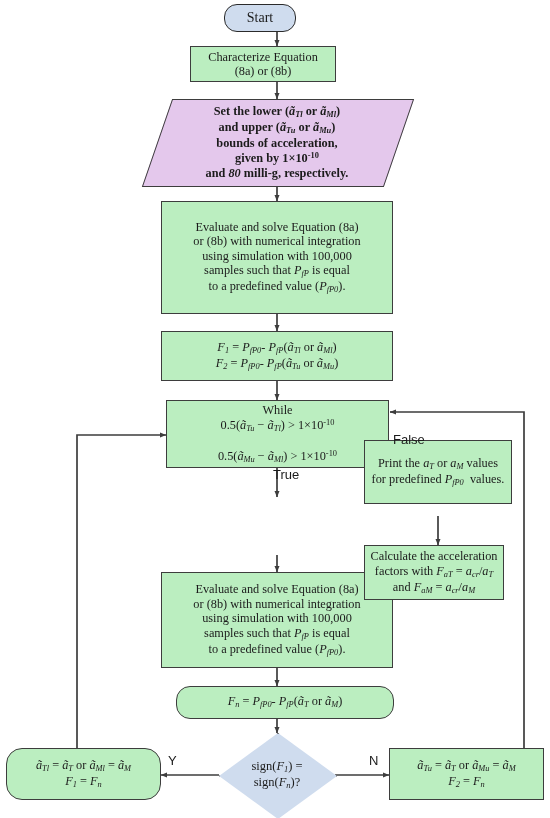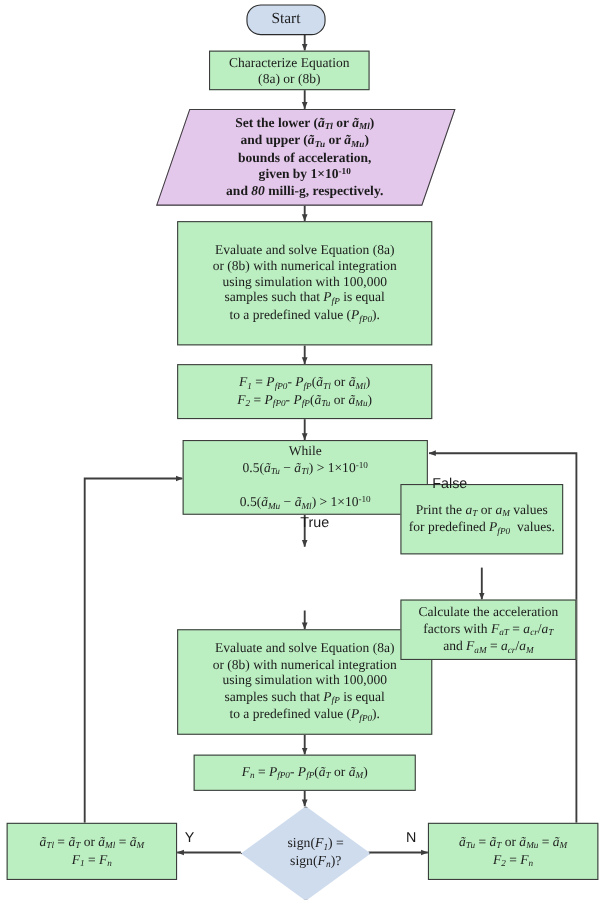--- a/index.html
+++ b/index.html
@@ -33,21 +33,21 @@
     display:flex;align-items:center;justify-content:center;text-align:center;
     font-size:12.3px;line-height:1.2;
   }
   .diamond-wrap{position:absolute;}
   .diamond-wrap .dshape{
     position:absolute;left:0;top:0;width:100%;height:100%;
     background:#cfdcee;border:1.6px solid #3d3d3d;
     clip-path:polygon(50% 0,100% 50%,50% 100%,0 50%);
   }
   .diamond-wrap .dtxt{
-    position:absolute;left:10px;top:0;width:100%;height:100%;
+    position:absolute;left:0;top:0;width:100%;height:100%;
     display:flex;align-items:center;justify-content:center;text-align:center;
     font-size:12.5px;line-height:1.22;
   }
 
   .edge-label{position:absolute;font-size:13px;font-family:Liberation Sans, sans-serif;color:#1b1b1b;white-space:nowrap;}
 
   i.v{font-style:italic;}
   sub{font-size:0.68em;vertical-align:-0.28em;font-style:italic;}
   sup{font-size:0.68em;vertical-align:0.45em;}
   .ital{font-style:italic;}
@@ -151,55 +151,55 @@
   <div class="node proc" style="left:161px;top:572px;width:232px;height:96px;">
     <span class="txt">
       Evaluate and solve Equation (8a)<br>
       or (8b) with numerical integration<br>
       using simulation with 100,000<br>
       samples such that <i class="v">P<sub>fP</sub></i> is equal<br>
       to a predefined value (<i class="v">P<sub>fP0</sub></i>).
     </span>
   </div>
 
-  <div class="node proc" style="left:176px;top:686px;width:202px;height:33px;">
+  <div class="node proc" style="left:176px;top:686px;width:218px;height:33px;border-radius:14px;">
     <span class="txt">
       <i class="v">F<sub>n</sub></i> = <i class="v">P<sub>fP0</sub></i>- <i class="v">P<sub>fP</sub></i>(<i class="v">ã<sub>T</sub></i> or <i class="v">ã<sub>M</sub></i>)
     </span>
   </div>
 
   <div class="diamond-wrap" style="left:219px;top:733px;width:116px;height:84px;">
     <div class="dshape"></div>
     <div class="dtxt">
       <span>sign(<i class="v">F<sub>1</sub></i>) =<br>sign(<i class="v">F<sub>n</sub></i>)?</span>
     </div>
   </div>
 
-  <div class="node proc" style="left:6px;top:748px;width:155px;height:52px;">
+  <div class="node proc" style="left:6px;top:748px;width:155px;height:52px;border-radius:16px;">
     <span class="txt">
       <i class="v">ã<sub>Tl</sub></i> = <i class="v">ã<sub>T</sub></i> or <i class="v">ã<sub>Ml</sub></i> = <i class="v">ã<sub>M</sub></i><br>
       <i class="v">F<sub>1</sub></i> = <i class="v">F<sub>n</sub></i>
     </span>
   </div>
 
   <div class="node proc" style="left:389px;top:748px;width:155px;height:52px;">
     <span class="txt">
       <i class="v">ã<sub>Tu</sub></i> = <i class="v">ã<sub>T</sub></i> or <i class="v">ã<sub>Mu</sub></i> = <i class="v">ã<sub>M</sub></i><br>
       <i class="v">F<sub>2</sub></i> = <i class="v">F<sub>n</sub></i>
     </span>
   </div>
 
   <div class="node proc" style="left:364px;top:440px;width:148px;height:64px;justify-content:center;">
     <span class="txt">
       Print the <i class="v">a<sub>T</sub></i> or <i class="v">a<sub>M</sub></i> values<br>
       for predefined <i class="v">P<sub>fP0</sub></i>&nbsp; values.
     </span>
   </div>
 
-  <div class="node proc" style="left:364px;top:545px;width:160px;height:55px;">
+  <div class="node proc" style="left:364px;top:545px;width:140px;height:55px;">
     <span class="txt">
       Calculate the acceleration<br>
       factors with <i class="v">F<sub>aT</sub></i> = <i class="v">a<sub>cr</sub></i>/<i class="v">a<sub>T</sub></i><br>
       and <i class="v">F<sub>aM</sub></i> = <i class="v">a<sub>cr</sub></i>/<i class="v">a<sub>M</sub></i>
     </span>
   </div>
 
   <div class="edge-label" style="left:393px;top:432px;">False</div>
   <div class="edge-label" style="left:237px;top:467px;margin-left:36px;">True</div>
   <div class="edge-label" style="left:168px;top:753px;">Y</div>

